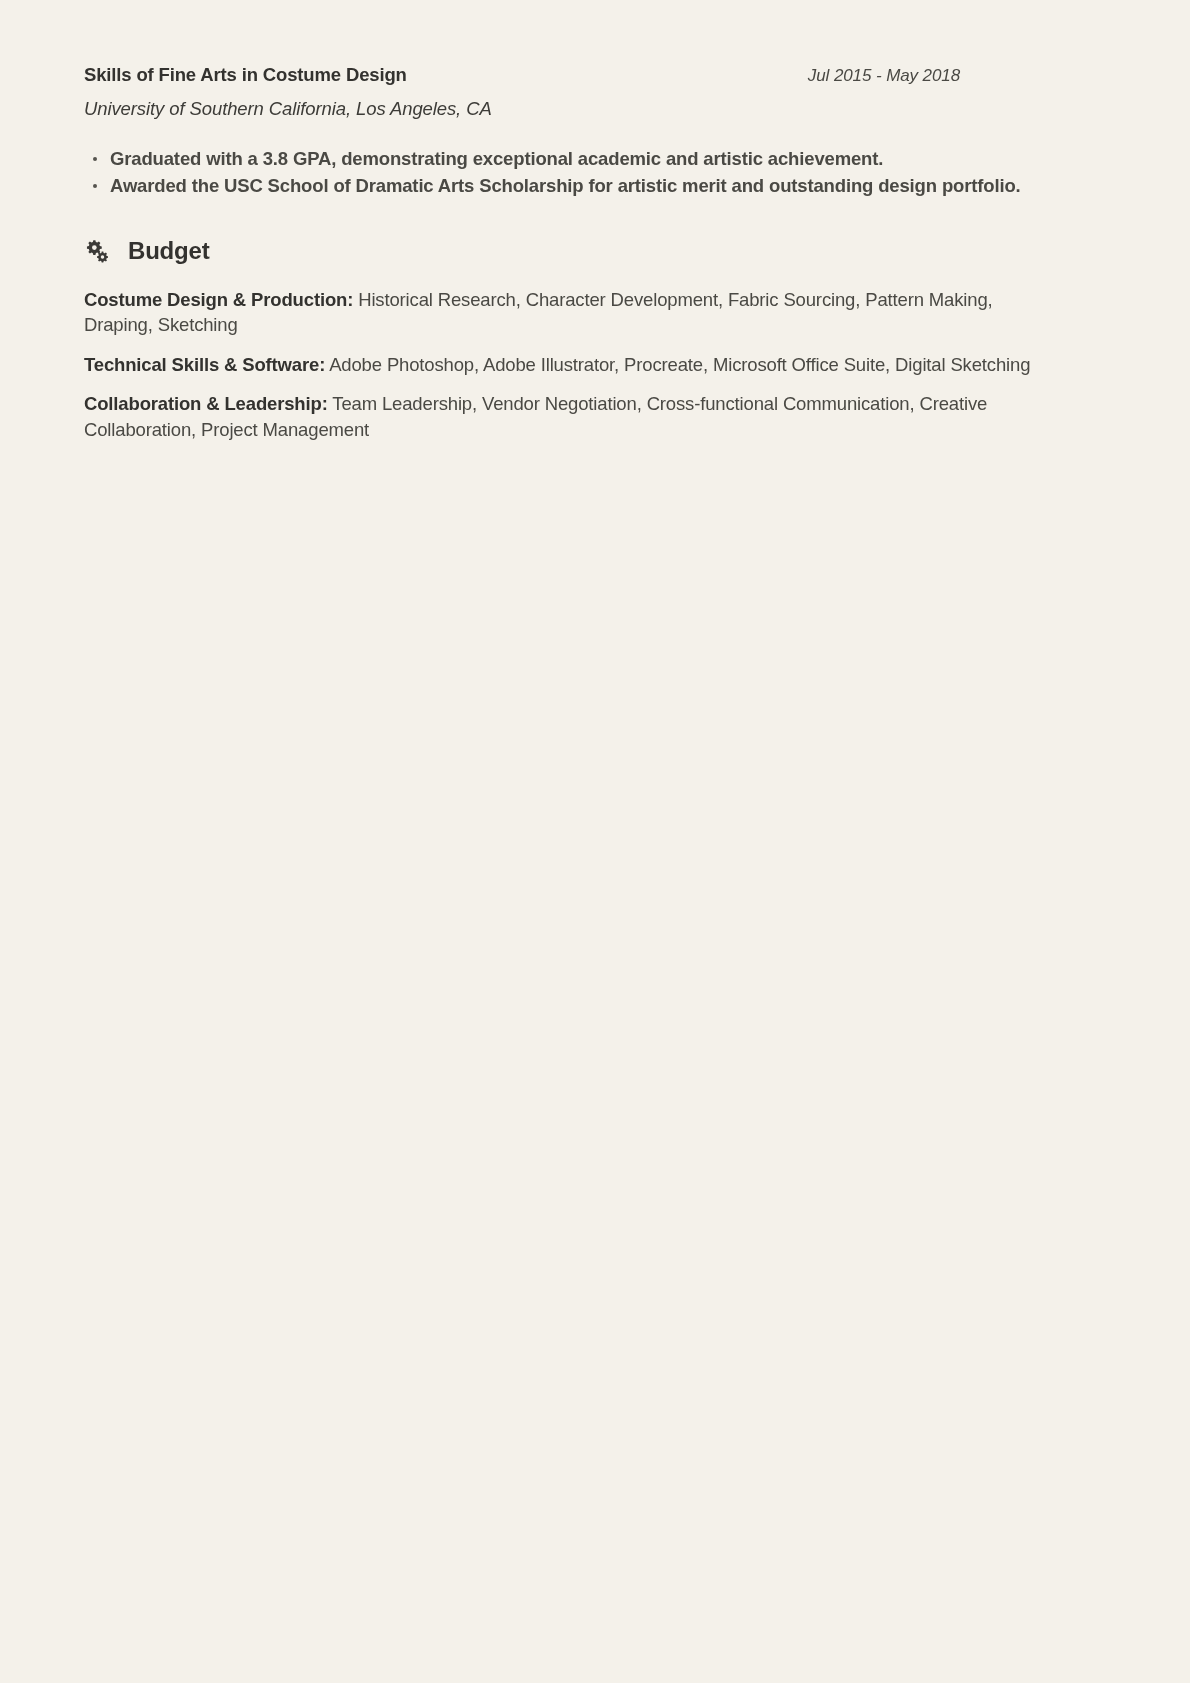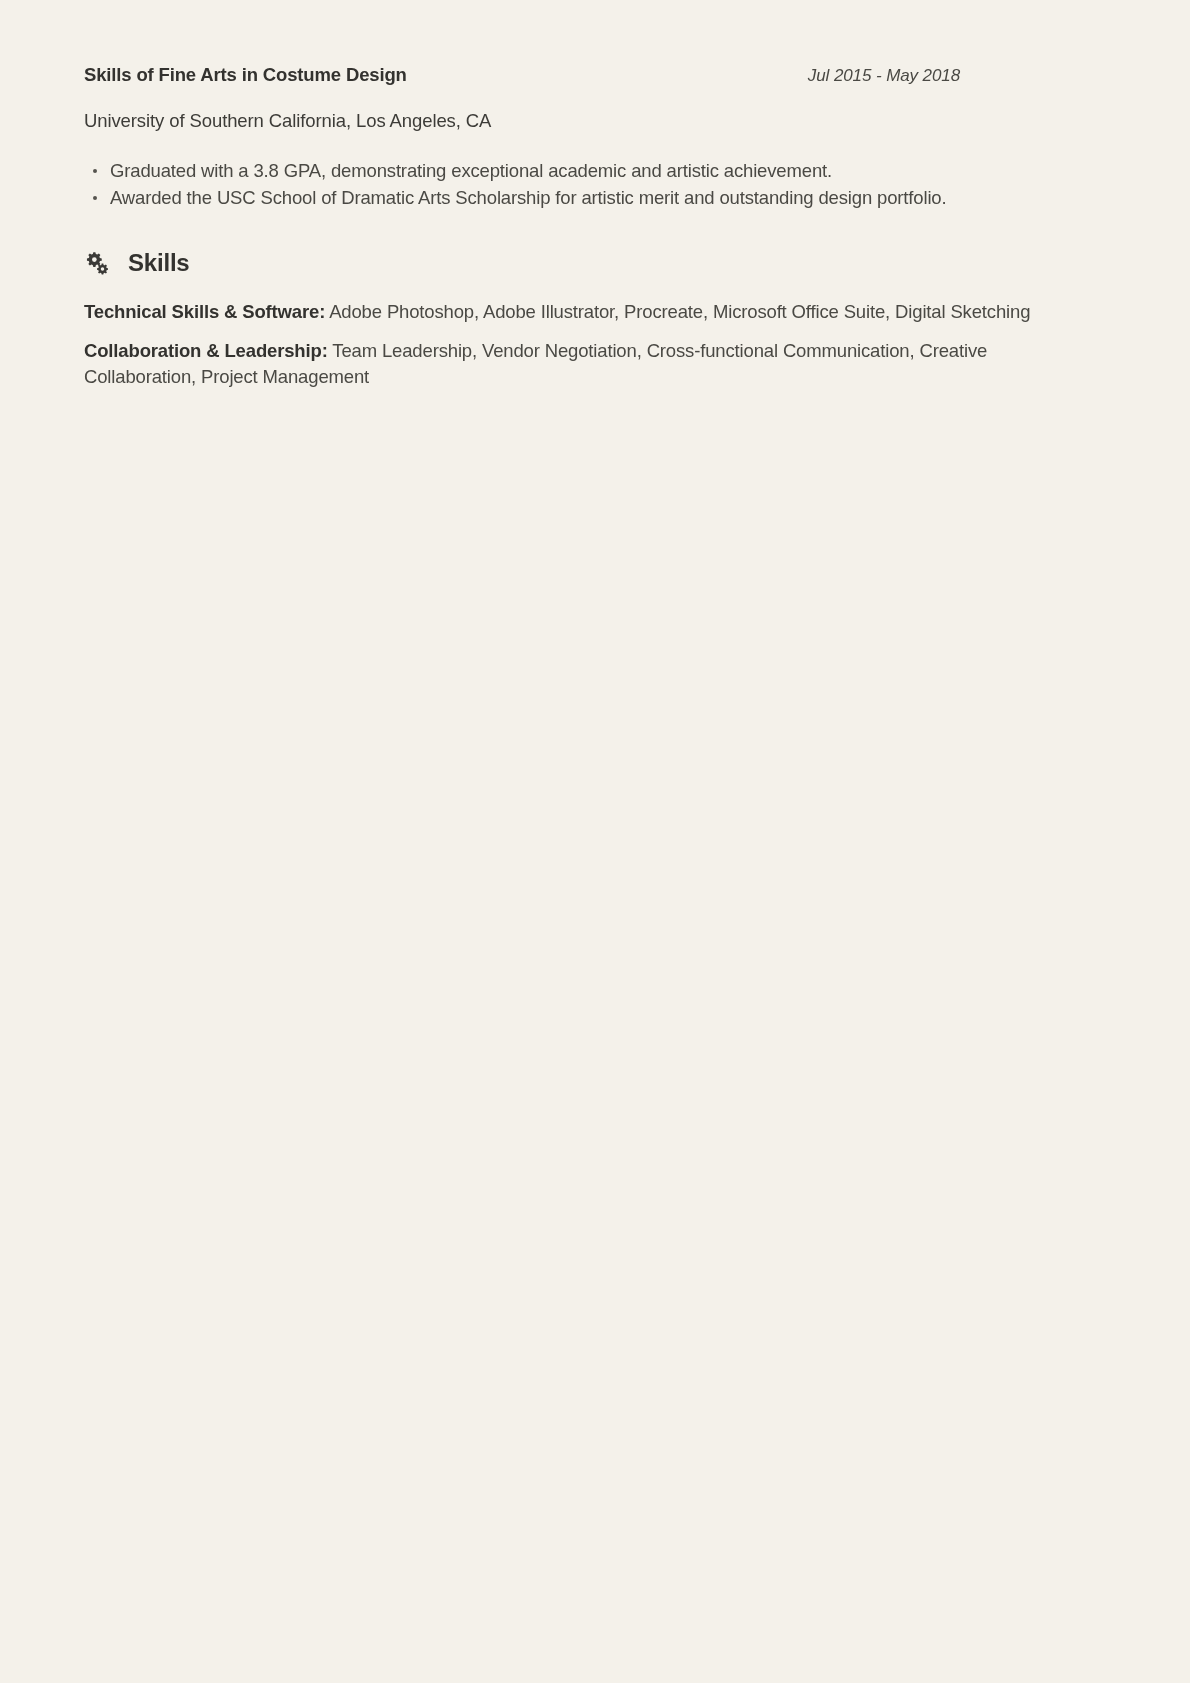--- a/index.html
+++ b/index.html
@@ -37,42 +37,44 @@
     line-height: 1.4;
   }
   .entry-date {
     font-size: 17px;
     font-style: italic;
     color: #4a4944;
     white-space: nowrap;
     letter-spacing: -0.1px;
   }
   .entry-sub {
-    margin-top: 20px;
+    margin-top: 8px;
     font-size: 18.5px;
+    font-style: italic;
     color: #3d3c38;
     letter-spacing: -0.1px;
     line-height: 1.4;
   }
 
   
   ul.bullets {
     list-style: none;
     margin: 24px 0 0 0;
     padding: 0;
     width: 950px;
   }
   ul.bullets li {
     position: relative;
     padding-left: 26px;
     font-size: 18.5px;
     line-height: 1.38;
     color: #4a4944;
     margin-bottom: 2px;
     letter-spacing: -0.15px;
+    font-weight: bold;
   }
   ul.bullets li::before {
     content: "";
     position: absolute;
     left: 9px;
     top: 11px;
     width: 4px;
     height: 4px;
     border-radius: 50%;
     background: #55544f;
@@ -144,23 +146,27 @@
           <g fill="#3b3a37">
 
             <path d="M9.3 1.2 L11.4 1.2 L11.85 3.05 A5.3 5.3 0 0 1 13.25 3.62 L14.85 2.6 L16.35 4.1 L15.33 5.7 A5.3 5.3 0 0 1 15.9 7.1 L17.75 7.55 L17.75 9.65 L15.9 10.1 A5.3 5.3 0 0 1 15.33 11.5 L16.35 13.1 L14.85 14.6 L13.25 13.58 A5.3 5.3 0 0 1 11.85 14.15 L11.4 16.0 L9.3 16.0 L8.85 14.15 A5.3 5.3 0 0 1 7.45 13.58 L5.85 14.6 L4.35 13.1 L5.37 11.5 A5.3 5.3 0 0 1 4.8 10.1 L2.95 9.65 L2.95 7.55 L4.8 7.1 A5.3 5.3 0 0 1 5.37 5.7 L4.35 4.1 L5.85 2.6 L7.45 3.62 A5.3 5.3 0 0 1 8.85 3.05 Z"></path>
             <circle cx="10.35" cy="8.6" r="2.35" fill="#f4f1ea"></circle>
 
             <path d="M17.7 12.6 L19.3 12.6 L19.63 13.95 A3.9 3.9 0 0 1 20.66 14.37 L21.84 13.62 L22.95 14.73 L22.2 15.91 A3.9 3.9 0 0 1 22.62 16.94 L23.97 17.27 L23.97 18.87 L22.62 19.2 A3.9 3.9 0 0 1 22.2 20.23 L22.95 21.41 L21.84 22.52 L20.66 21.77 A3.9 3.9 0 0 1 19.63 22.19 L19.3 23.54 L17.7 23.54 L17.37 22.19 A3.9 3.9 0 0 1 16.34 21.77 L15.16 22.52 L14.05 21.41 L14.8 20.23 A3.9 3.9 0 0 1 14.38 19.2 L13.03 18.87 L13.03 17.27 L14.38 16.94 A3.9 3.9 0 0 1 14.8 15.91 L14.05 14.73 L15.16 13.62 L16.34 14.37 A3.9 3.9 0 0 1 17.37 13.95 Z"></path>
             <circle cx="18.5" cy="18.07" r="1.72" fill="#f4f1ea"></circle>
           </g>
         </svg>
       </span>
-      <span class="section-title">Skills</span>
+      <span class="section-title">Budget</span>
     </div>
 
+    <div class="skill-row">
+      <span class="skill-cat">Costume Design &amp; Production:</span>
+      <span class="skill-list">Historical Research, Character Development, Fabric Sourcing, Pattern Making, Draping, Sketching</span>
+    </div>
     <div class="skill-row">
       <span class="skill-cat">Technical Skills &amp; Software:</span>
       <span class="skill-list">Adobe Photoshop, Adobe Illustrator, Procreate, Microsoft Office Suite, Digital Sketching</span>
     </div>
     <div class="skill-row">
       <span class="skill-cat">Collaboration &amp; Leadership:</span>
       <span class="skill-list">Team Leadership, Vendor Negotiation, Cross-functional Communication, Creative Collaboration, Project Management</span>
     </div>
   </div>
 

